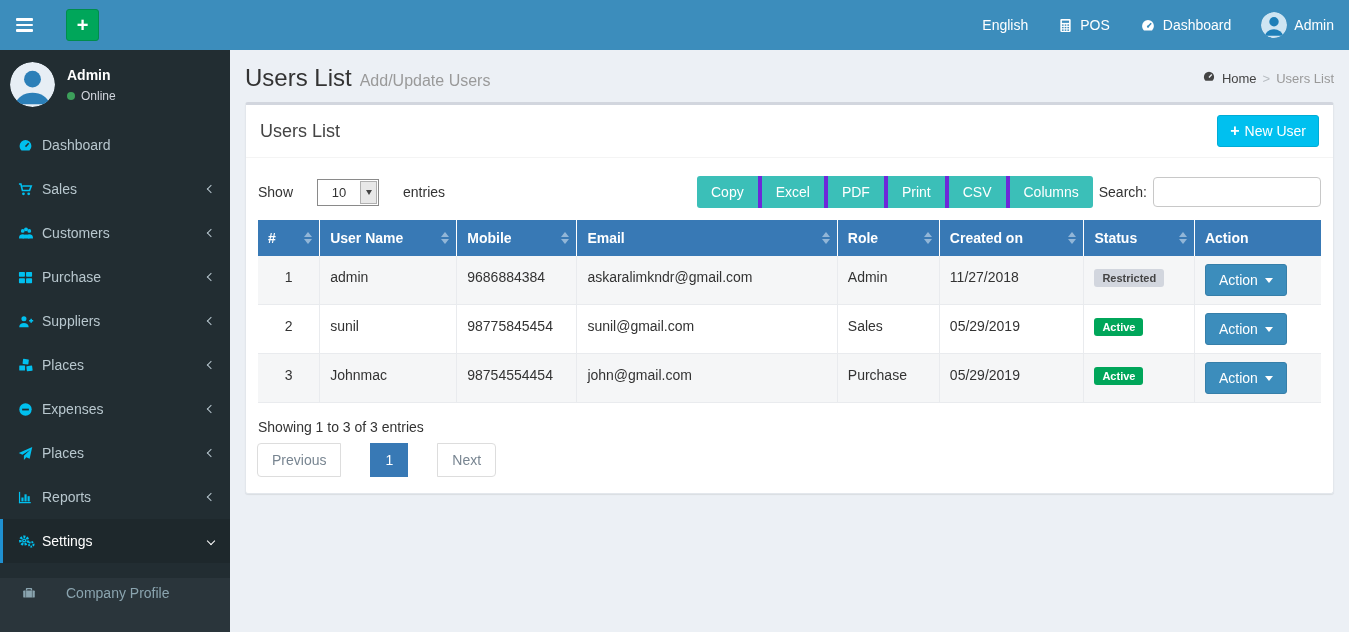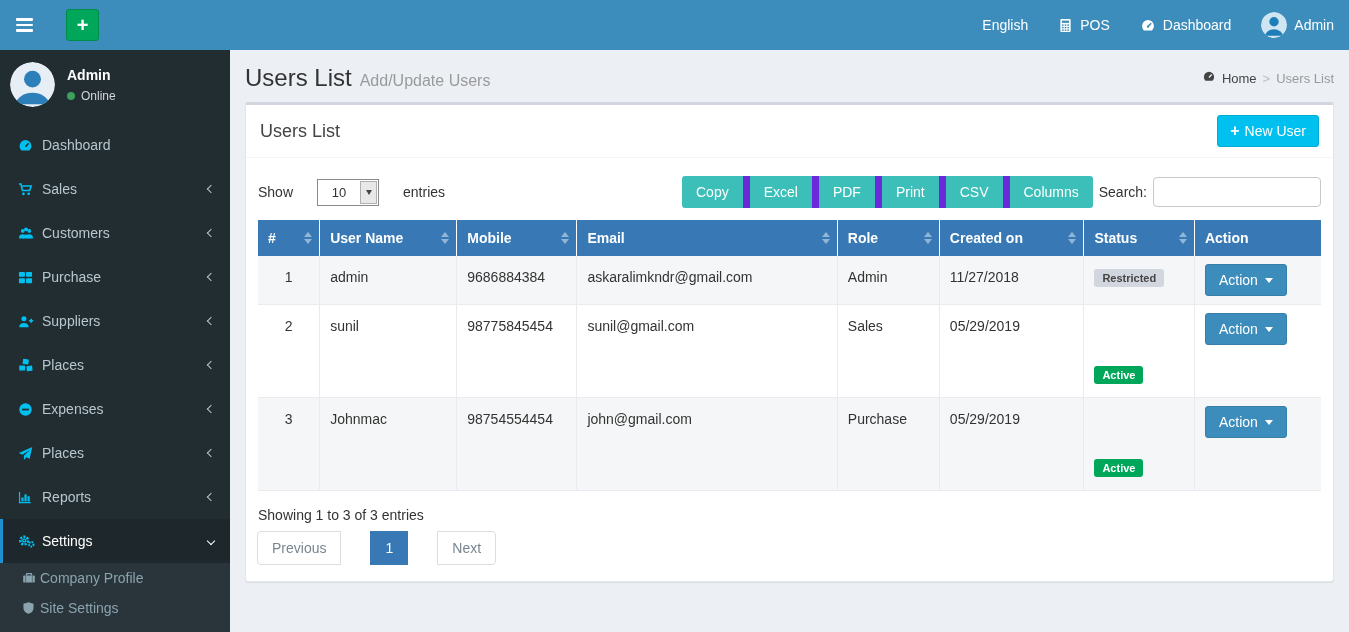--- a/index.html
+++ b/index.html
@@ -37,22 +37,22 @@
                cursor:pointer; border-left:3px solid transparent; }
   .menu-item .mi-icon { width:24px; display:flex; align-items:center; color:#00c0ef; }
   .menu-item .mi-label { flex:1; }
   .menu-item .chev { margin-right:16px; }
   .menu-item.active { background:#1e282c; border-left:3px solid #1f90d0; color:#fff; }
   .chev-left { display:inline-block; width:6px; height:6px; border-left:1.5px solid #b8c7ce;
                border-bottom:1.5px solid #b8c7ce; transform:rotate(45deg); }
   .chev-down { display:inline-block; width:6px; height:6px; border-left:1.5px solid #fff;
                border-bottom:1.5px solid #fff; transform:rotate(-45deg); }
   .submenu { list-style:none; background:#2a353b; }
-  .submenu-item { display:flex; align-items:center; height:30px; padding-left:22px; gap:0;
-                  color:#8aa4af; cursor:pointer; font-size:14px; }
+  .submenu-item { display:flex; align-items:center; height:30px; padding-left:22px; gap:26px;
+                  color:#8aa4af; cursor:pointer; font-size:14px;margin-top:15px; }
   .submenu-item .mi-icon { width:18px; display:flex; align-items:center; color:#8aa4af; }
 
   
   .content { flex:1; overflow:hidden; }
   .content-header { display:flex; align-items:center; padding:14px 15px 10px 15px; }
   .page-title { font-size:24px; font-weight:normal; color:#333; }
   .page-subtitle { font-size:16px; color:#9a9a9a; margin-left:8px; padding-top:6px; }
   .breadcrumb { margin-left:auto; display:flex; align-items:center; gap:6px; font-size:13px; color:#444; }
   .breadcrumb .sep { color:#b7bcc1; }
   .breadcrumb .current { color:#999; }
@@ -72,21 +72,21 @@
   .dt-select { width:62px; height:27px; background:#fff; border:1px solid #8a8a8a; display:flex;
                align-items:center; cursor:pointer; }
   .dt-select > span:first-child { flex:1; text-align:center; font-size:13px; }
   .dt-select-arrow { width:17px; height:23px; margin-right:1px; background:#e8e8e8;
                      border:1px solid #b0b0b0; display:flex; align-items:center; justify-content:center; }
   .caret-down { width:0; height:0; border-left:4px solid transparent; border-right:4px solid transparent;
                 border-top:5px solid #fff; display:inline-block; }
   .caret-down.dark { border-top-color:#444; border-left-width:3.5px; border-right-width:3.5px; }
   .spacer { flex:1; }
   .export-group { display:flex; border-radius:3px; overflow:hidden; }
-  .export-btn { background:#3bbfb8; color:#fff; border:none; border-right:7px solid #6d28d9;
+  .export-btn { background:#3bbfb8; color:#fff; border:none; border-right:4px solid #6d28d9;
                 padding:8px 14px; font-size:14px; cursor:pointer; }
   .export-btn:last-child { border-right:none; }
   .search-group { display:flex; align-items:center; gap:6px; margin-left:6px; }
   .search-group label { color:#333; }
   .search-input { width:168px; height:30px; border:1px solid #c8c8c8; border-radius:4px; padding:0 8px;
                   font-size:13px; outline:none; }
 
   
   table.users { width:100%; border-collapse:collapse; table-layout:fixed; }
   .users thead th { background:#3879b5; color:#fff; font-weight:bold; font-size:14px; text-align:left;
@@ -99,21 +99,21 @@
               border-bottom:5px solid #dce9f4; }
   .sort .dn { width:0; height:0; border-left:4px solid transparent; border-right:4px solid transparent;
               border-top:5px solid #dce9f4; }
   .users tbody td { padding:13px 10px; font-size:14px; color:#333; vertical-align:top;
                     border-right:1px solid #e9ebee; border-bottom:1px solid #e9ebee; }
   .users tbody td:last-child { border-right:none; padding-top:8px; padding-bottom:8px; }
   .users tbody tr:nth-child(odd) { background:#f5f6f7; }
   .td-num { text-align:center; }
   .badge { display:inline-block; font-size:11px; font-weight:bold; padding:3px 8px; border-radius:3px; }
   .badge-restricted { background:#d2d6de; color:#444; }
-  .badge-active { background:#00a65a; color:#fff;margin-top:48px; }
+  .badge-active { background:#00a65a; color:#fff; }
   .btn-action { background:#3c8dbc; border:1px solid #367fa9; color:#fff; border-radius:3px;
                 padding:7px 13px; font-size:14px; cursor:pointer; display:inline-flex;
                 align-items:center; gap:7px; }
 
   .dt-info { margin-top:16px; font-size:14px; color:#333; }
   .dt-paginate { display:flex; justify-content:flex-start; margin-top:8px;gap:30px; }
   .page-btn { padding:8px 14px; border:1px solid #ddd; background:#fff; color:#788591; font-size:14px;
               margin-left:-1px; cursor:pointer; }
   .page-btn.first { border-radius:4px 0 0 4px; }
   .page-btn.last { border-radius:0 4px 4px 0; }

